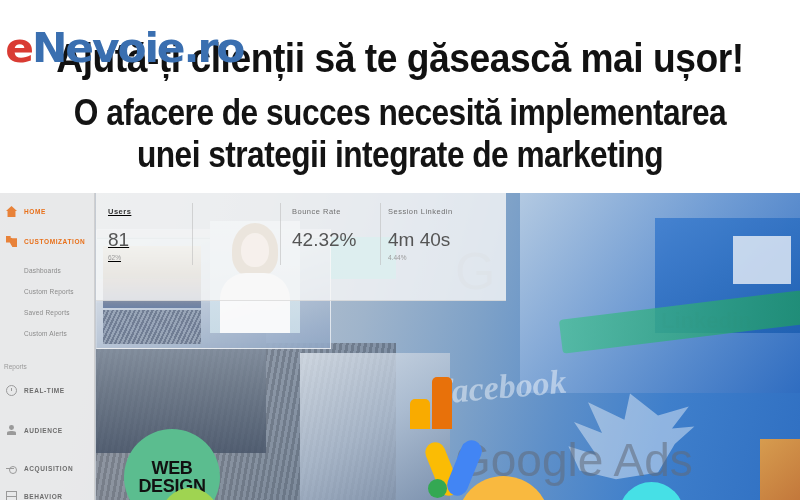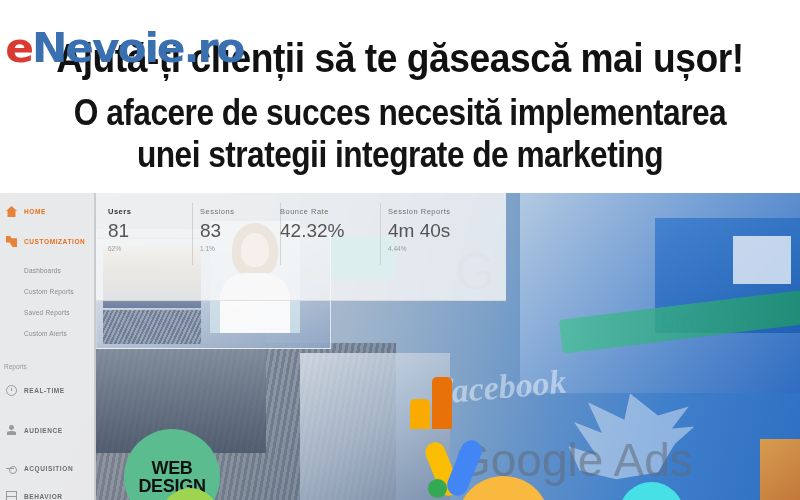--- a/index.html
+++ b/index.html
@@ -112,25 +112,25 @@
     width:100%; height:1.2px; background:#8d8d8d; }
 
   
   .ga-card{
     position:absolute; left:96px; top:0; width:410px; height:108px;
     background:rgba(247,247,247,0.80);
     border-bottom:1px solid rgba(200,200,200,0.5);
   }
   .metric{ position:absolute; top:14px; }
   .metric .mlabel{ font-size:7.5px; color:#707070; letter-spacing:.5px; }
-  .metric .mval{ font-size:19px; color:#555; margin-top:4px; font-weight:normal; }
+  .metric .mval{ font-size:19px; color:#555; margin-top:13px; font-weight:normal; }
   .metric .mdelta{ font-size:6.5px; color:#9a9a9a; margin-top:3px; }
-  .metric.m1{ left:12px; } .metric.m1 .mlabel{ color:#333; font-weight:bold; }
+  .metric.m1{ left:12px;text-decoration:underline; } .metric.m1 .mlabel{ color:#333; font-weight:bold; }
   .metric.m2{ left:104px; }
-  .metric.m3{ left:184px; }
+  .metric.m3{ left:196px; }
   .metric.m4{ left:292px; }
   .mdivider{ position:absolute; top:10px; width:1px; height:62px;
     background:rgba(185,185,185,0.55); }
 
   
   .tile{ position:absolute; }
   .tile-screenshot{
     left:96px; top:36px; width:235px; height:120px;
     background:linear-gradient(160deg,#e9eef3 0%,#cfd8e4 40%,#8fa6c4 100%);
     border:1px solid rgba(255,255,255,.55);
@@ -317,32 +317,27 @@
     <div class="ga-card">
       <div class="mdivider" style="left:96px"></div>
       <div class="mdivider" style="left:184px"></div>
       <div class="mdivider" style="left:284px"></div>
 
       <div class="metric m1">
         <div class="mlabel">Users</div>
         <div class="mval">81</div>
         <div class="mdelta">62%</div>
       </div>
-      <div class="metric m2">
-        <div class="mlabel">Sessions</div>
-        <div class="mval">83</div>
-        <div class="mdelta">1.1%</div>
-      </div>
       <div class="metric m3">
         <div class="mlabel">Bounce Rate</div>
         <div class="mval">42.32%</div>
         <div class="mdelta"></div>
       </div>
       <div class="metric m4">
-        <div class="mlabel">Session Reports</div>
+        <div class="mlabel">Session Linkedin</div>
         <div class="mval">4m 40s</div>
         <div class="mdelta">4.44%</div>
       </div>
     </div>
 
     <div class="ga-side">
       <div class="ga-row accent sb-home">
         <span class="gicon ic-home"></span>
         <span>HOME</span>
       </div>

